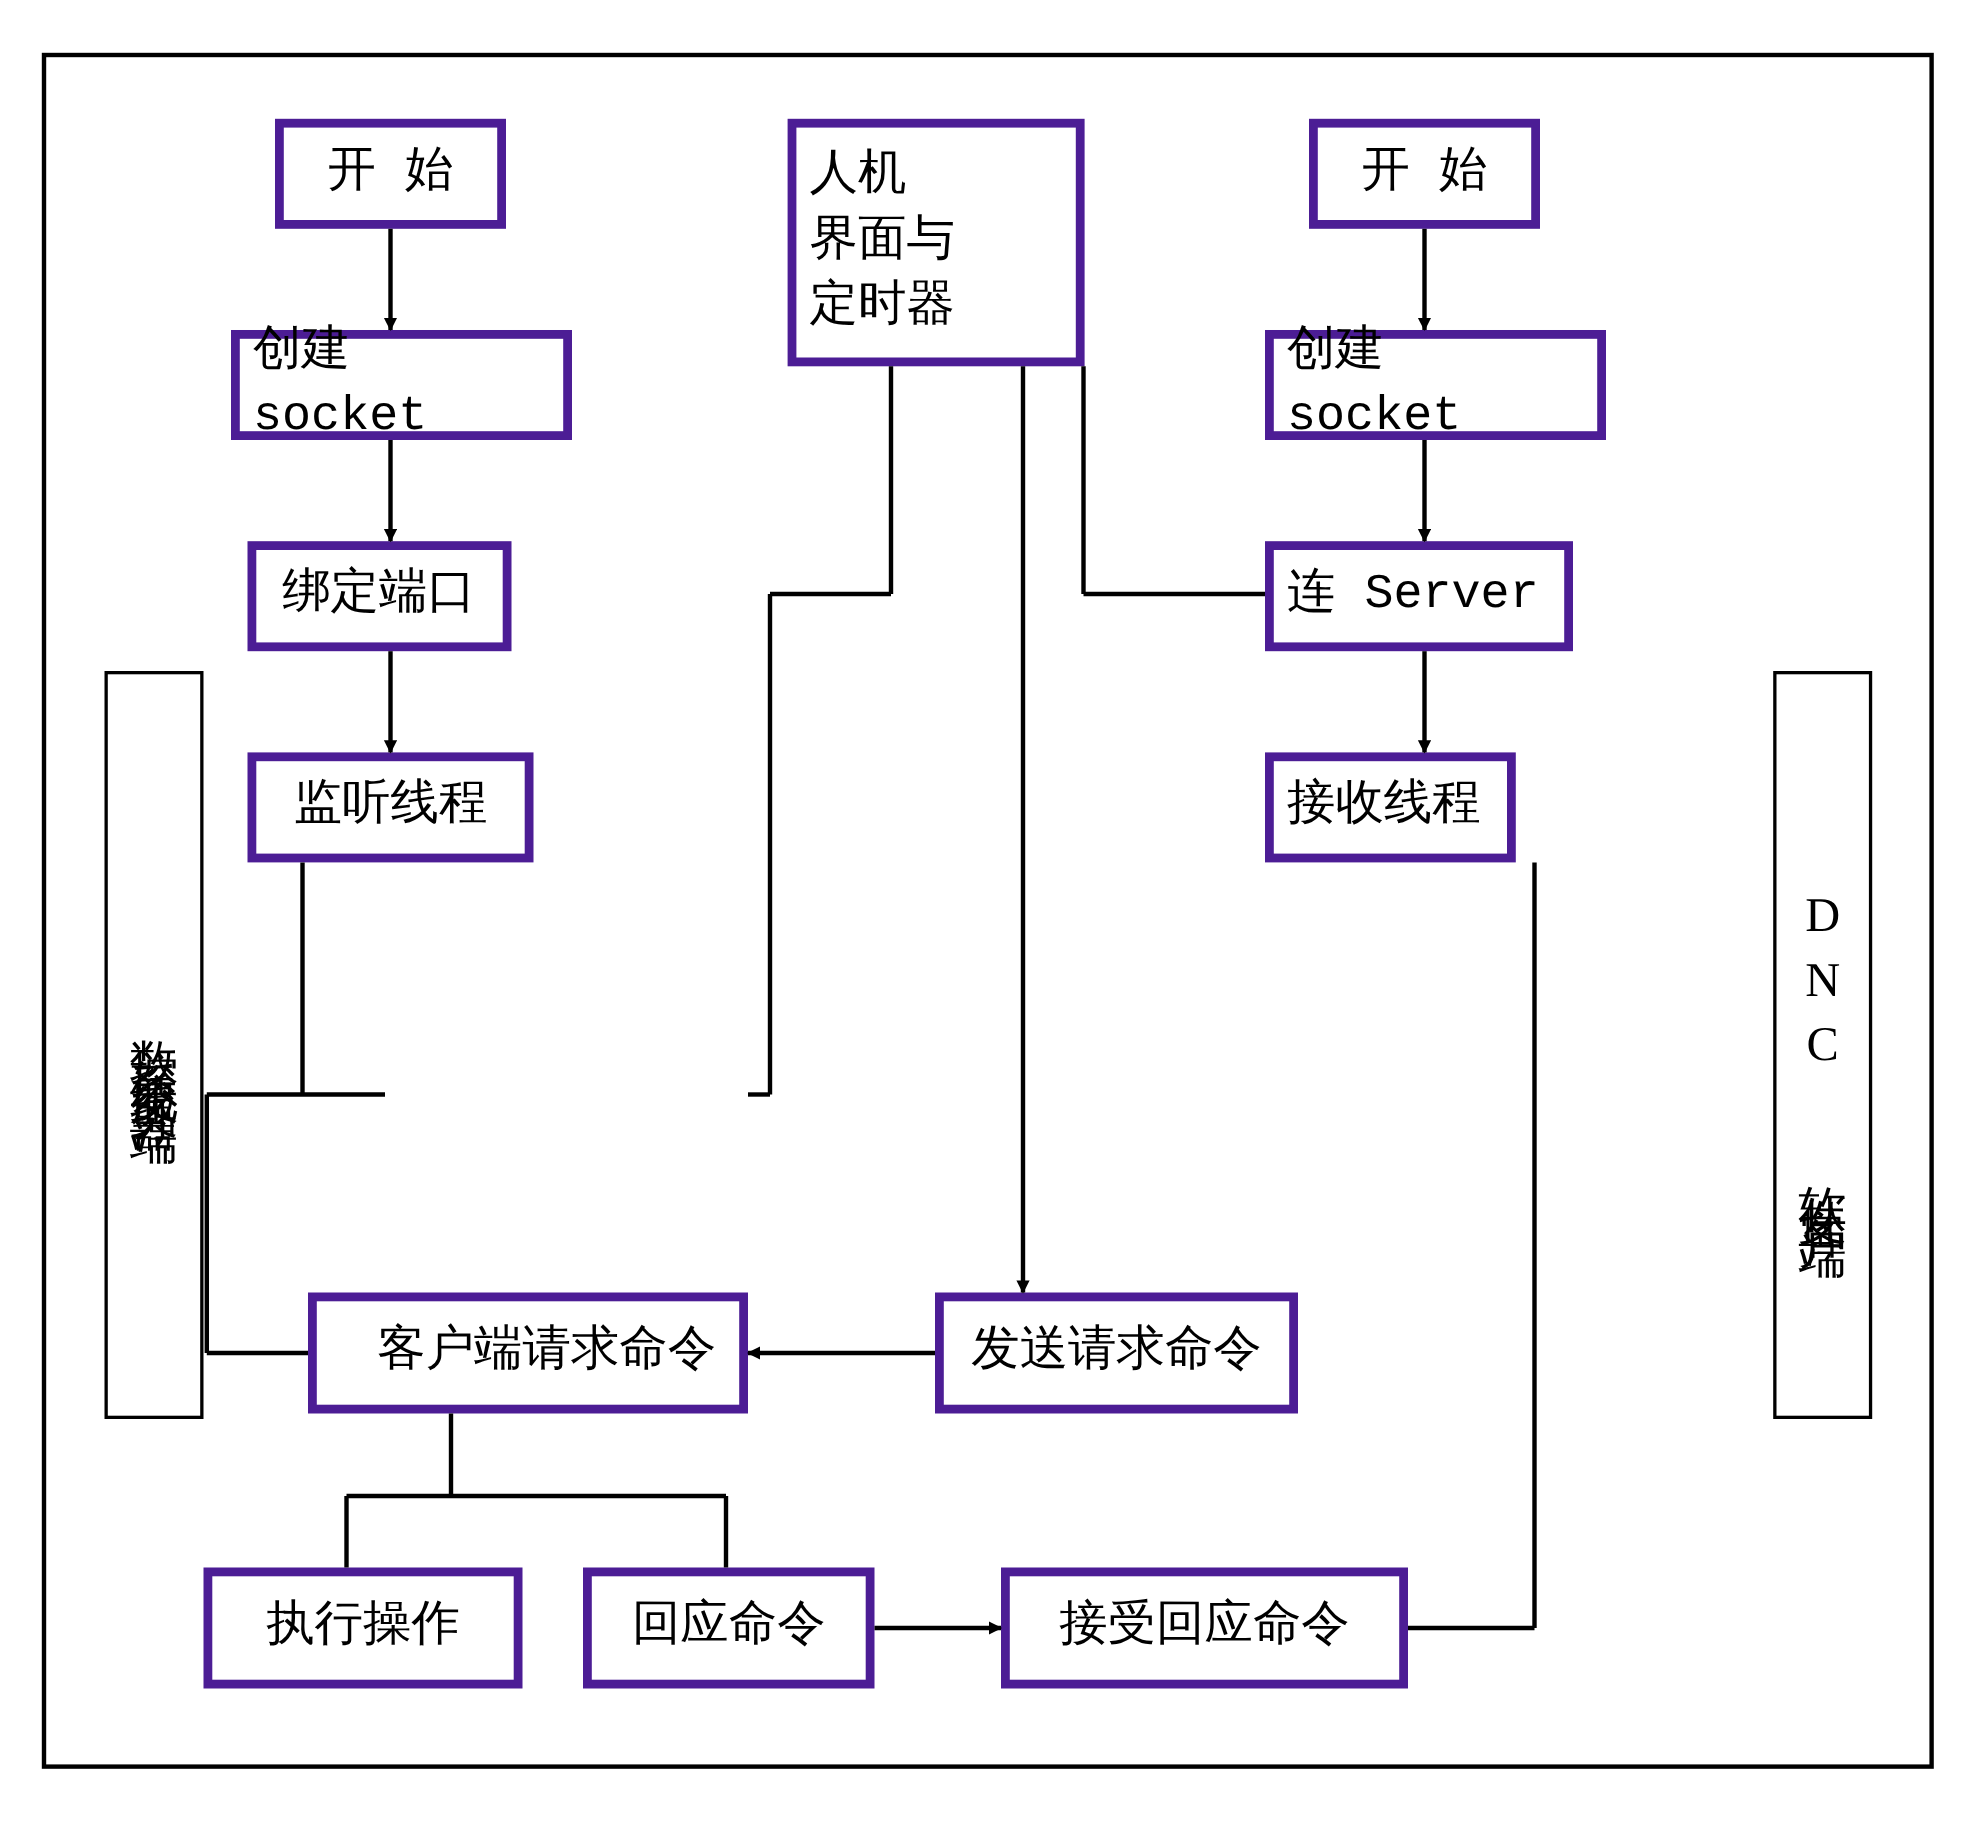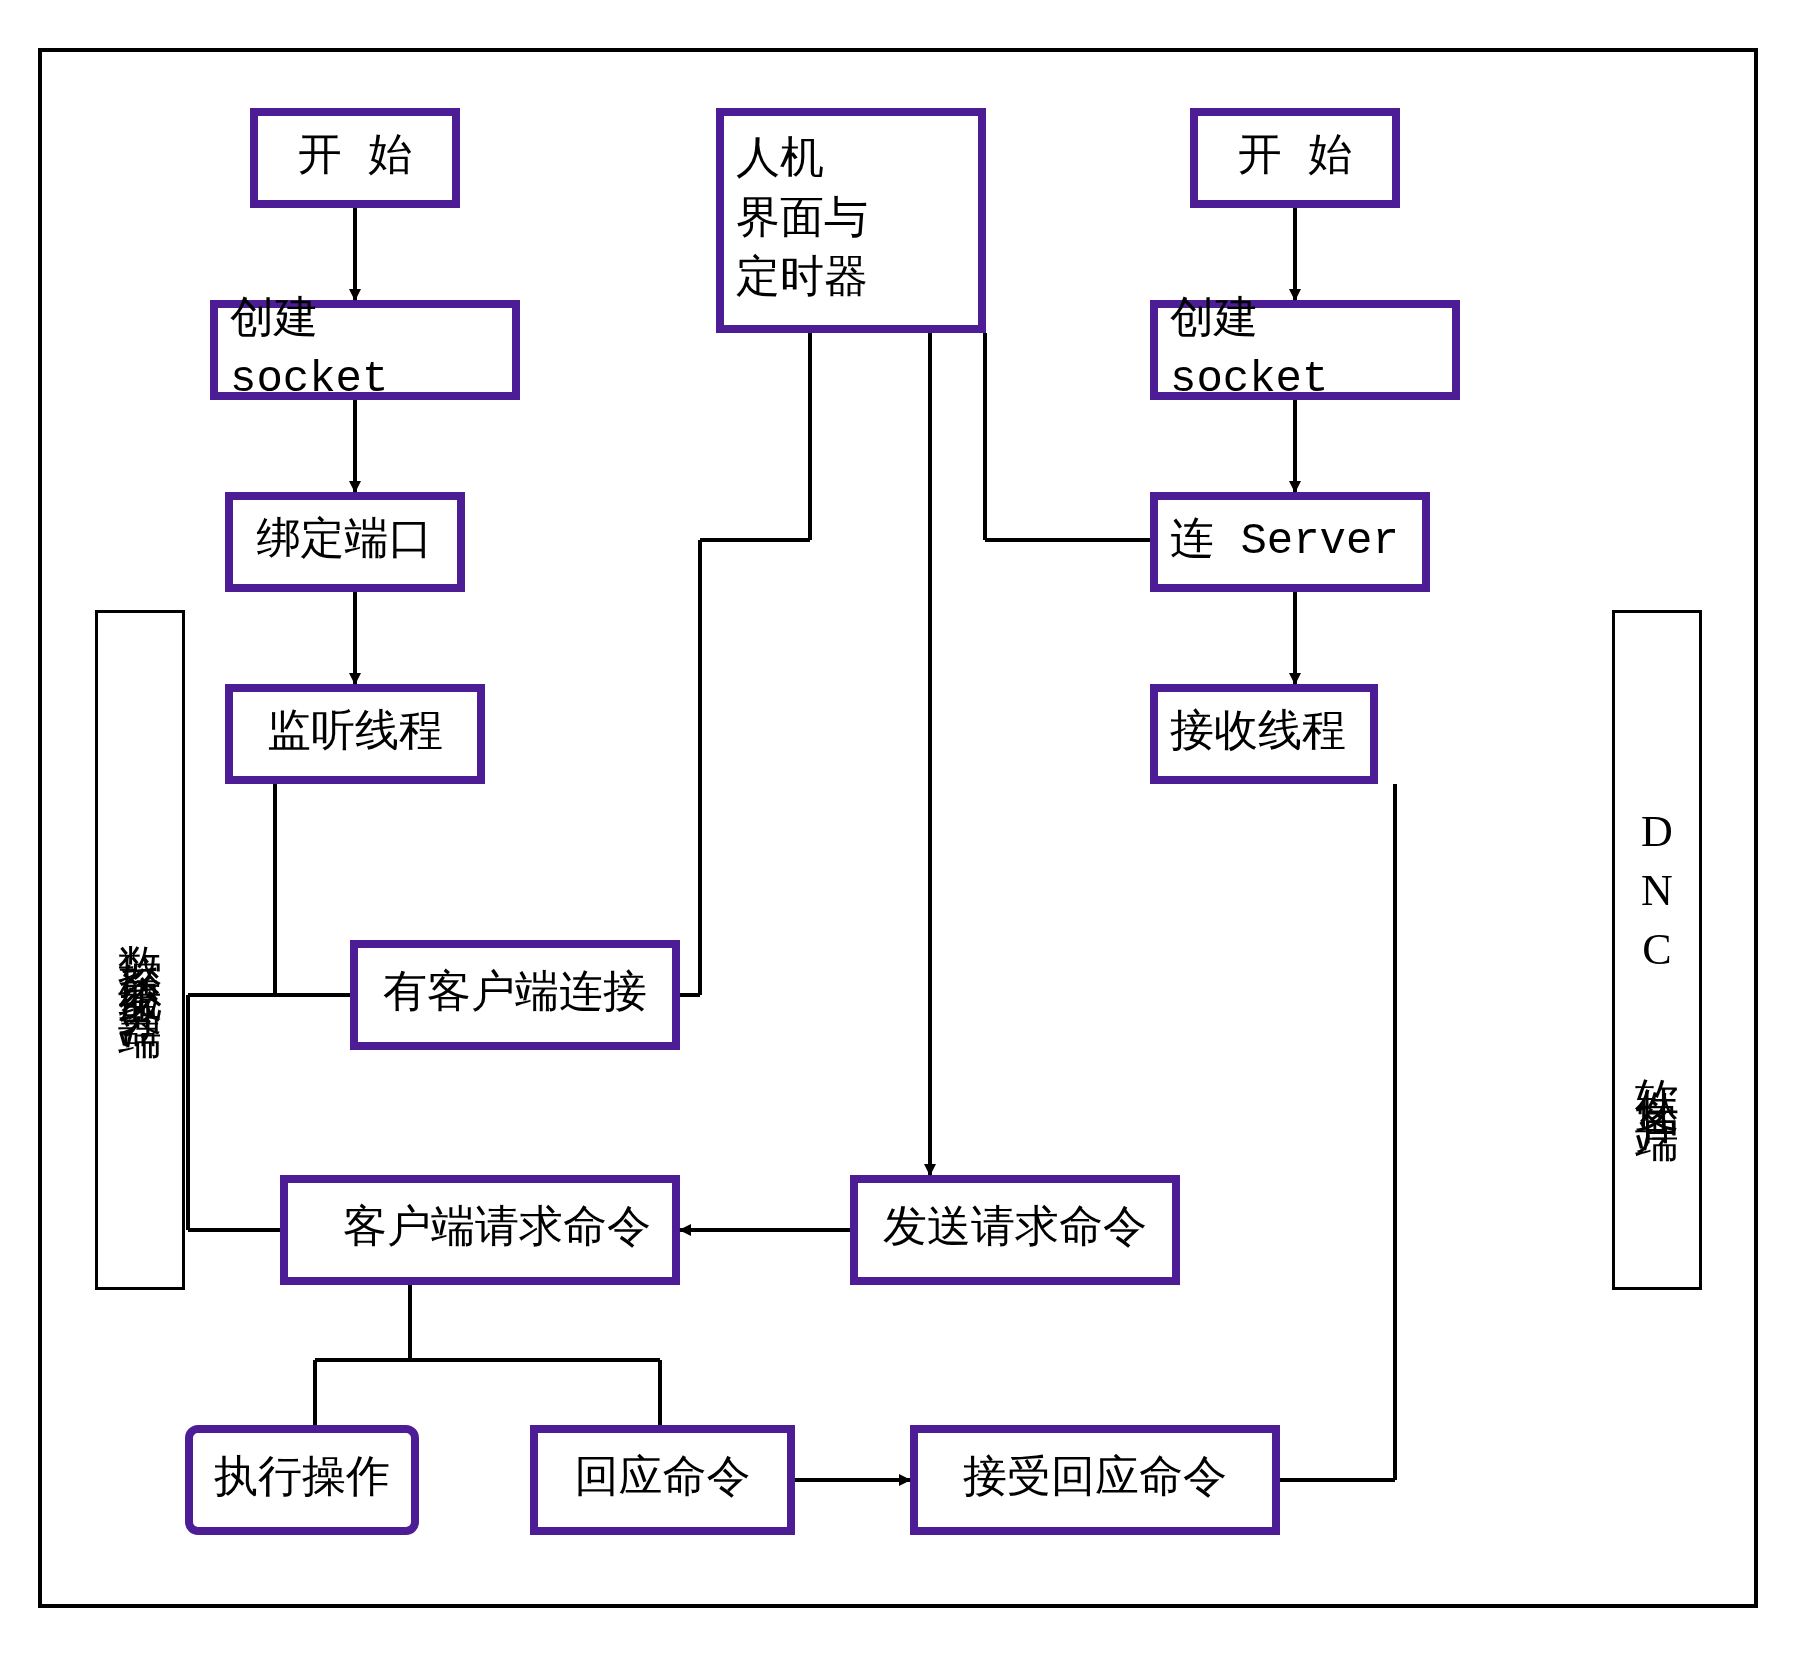--- a/index.html
+++ b/index.html
@@ -77,25 +77,24 @@
 定时器</div>
 
   <div class="node" style="left:250px; top:108px; width:210px; height:100px;">开 始</div>
 
   <div class="node left-align" style="left:210px; top:300px; width:310px; height:100px;">创建 socket</div>
 
   <div class="node" style="left:225px; top:492px; width:240px; height:100px;padding-left:11px;">绑定端口</div>
 
   <div class="node" style="left:225px; top:684px; width:260px; height:100px;">监听线程</div>
 
-  <div class="node" style="left:350px; top:940px; width:330px; height:110px;">有客户端连接</div>
 
   <div class="node" style="left:280px; top:1175px; width:400px; height:110px;padding-left:46px;">客户端请求命令</div>
 
-  <div class="node" style="left:185px; top:1425px; width:234px; height:110px;border-radius:13px;">执行操作</div>
+  <div class="node" style="left:185px; top:1425px; width:290px; height:110px;">执行操作</div>
 
   <div class="node" style="left:530px; top:1425px; width:265px; height:110px;">回应命令</div>
 
   <div class="node" style="left:850px; top:1175px; width:330px; height:110px;">发送请求命令</div>
 
   <div class="node" style="left:910px; top:1425px; width:370px; height:110px;">接受回应命令</div>
 
   <div class="node" style="left:1190px; top:108px; width:210px; height:100px;">开 始</div>
 
   <div class="node left-align" style="left:1150px; top:300px; width:310px; height:100px;">创建 socket</div>

